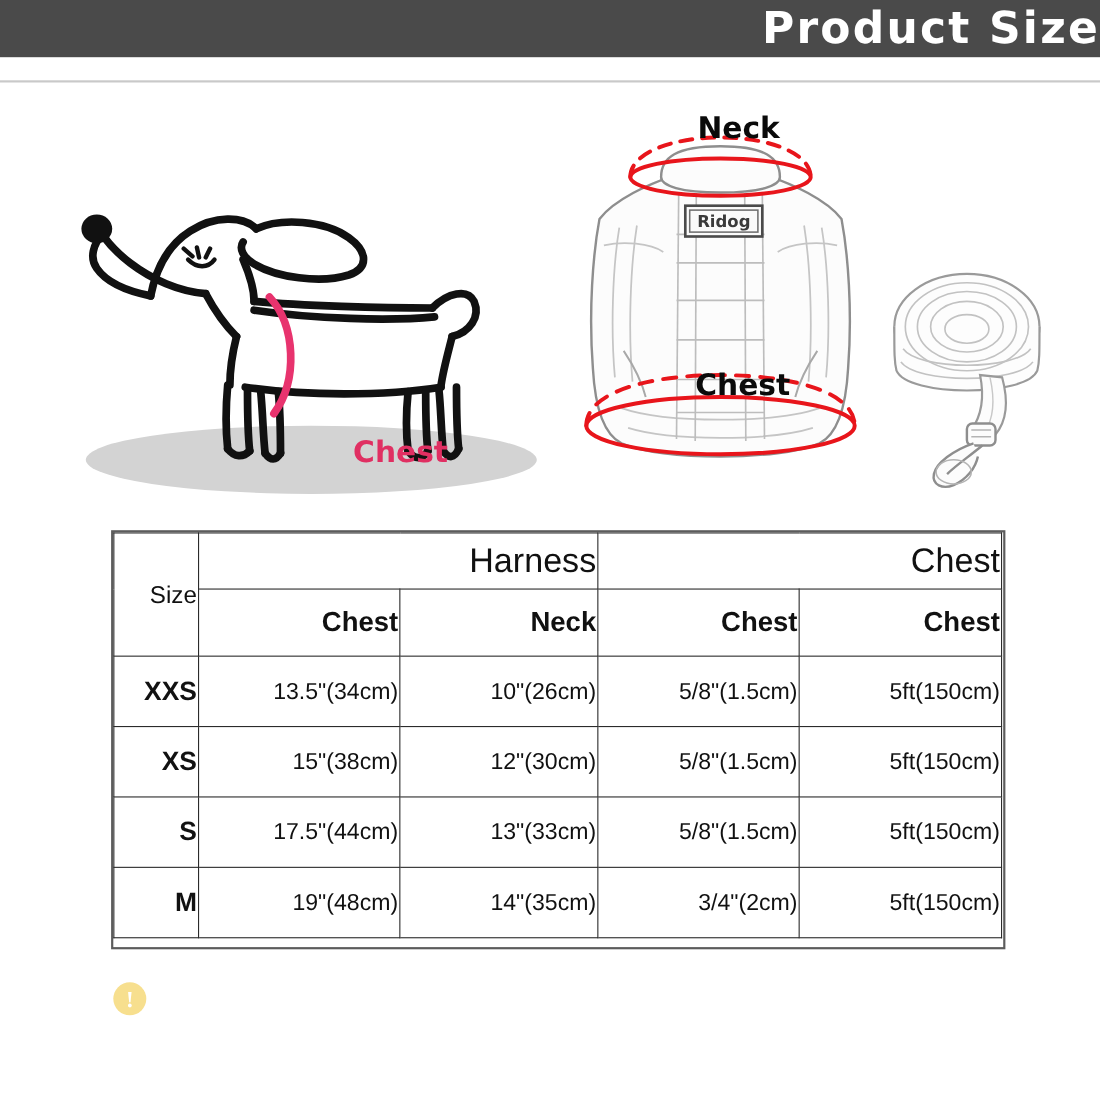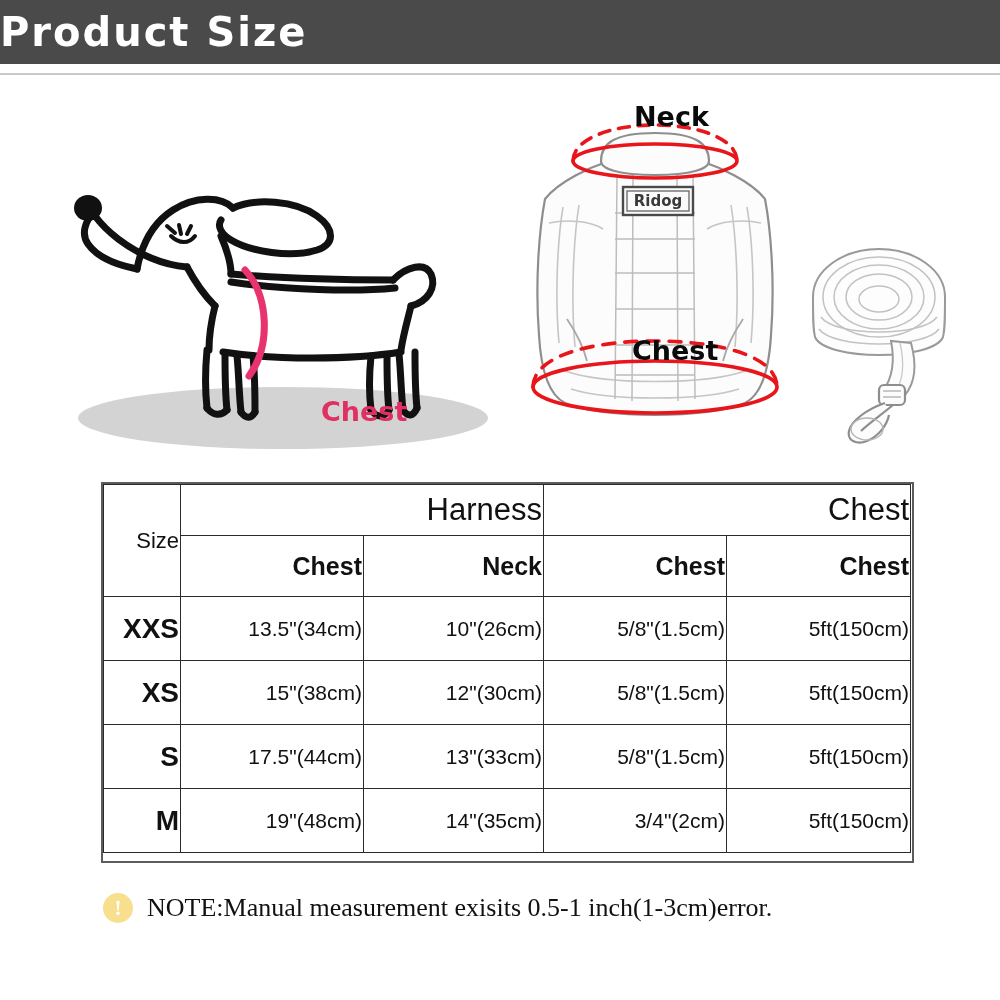--- a/index.html
+++ b/index.html
@@ -14,25 +14,25 @@
     overflow: hidden;
     font-family: "Liberation Sans", sans-serif;
     color: #000;
   }
 
   
   .header-bar {
     position: absolute;
     left: 0; top: 0;
     width: 1000px;
-    height: 64px;
+    height: 52px;
     background: #4A4A4A;
     display: flex;
     align-items: center;
-    justify-content: flex-start;
+    justify-content: flex-end;
   }
   .header-title {
     color: #ffffff;
     font-family: "DejaVu Sans", sans-serif;
     font-size: 40px;
     font-weight: bold;
     letter-spacing: 2px;
     line-height: 1;
   }
   .header-underline {
@@ -107,21 +107,21 @@
   .th-sub {
     font-size: 25px;
     font-weight: bold;
     height: 58px;
   }
   .th-size {
     font-size: 22px;
     font-weight: normal;
   }
   .cell-size {
-    font-size: 28px;
+    font-size: 24px;
     font-weight: bold;
     height: 61px;
   }
   .cell-val {
     font-size: 21px;
     font-weight: normal;
   }
   
   .table-frame {
     position: absolute;
@@ -382,14 +382,13 @@
       <td class="cell-val">3/4"(2cm)</td>
       <td class="cell-val">5ft(150cm)</td>
     </tr>
   </tbody>
 </table>
 
 <div class="note-row">
   <div class="note-badge">
     <span>!</span>
   </div>
-  <div class="note-text">NOTE:Manual measurement exisits 0.5-1 inch(1-3cm)error.</div>
 </div>
 
 </body></html>

